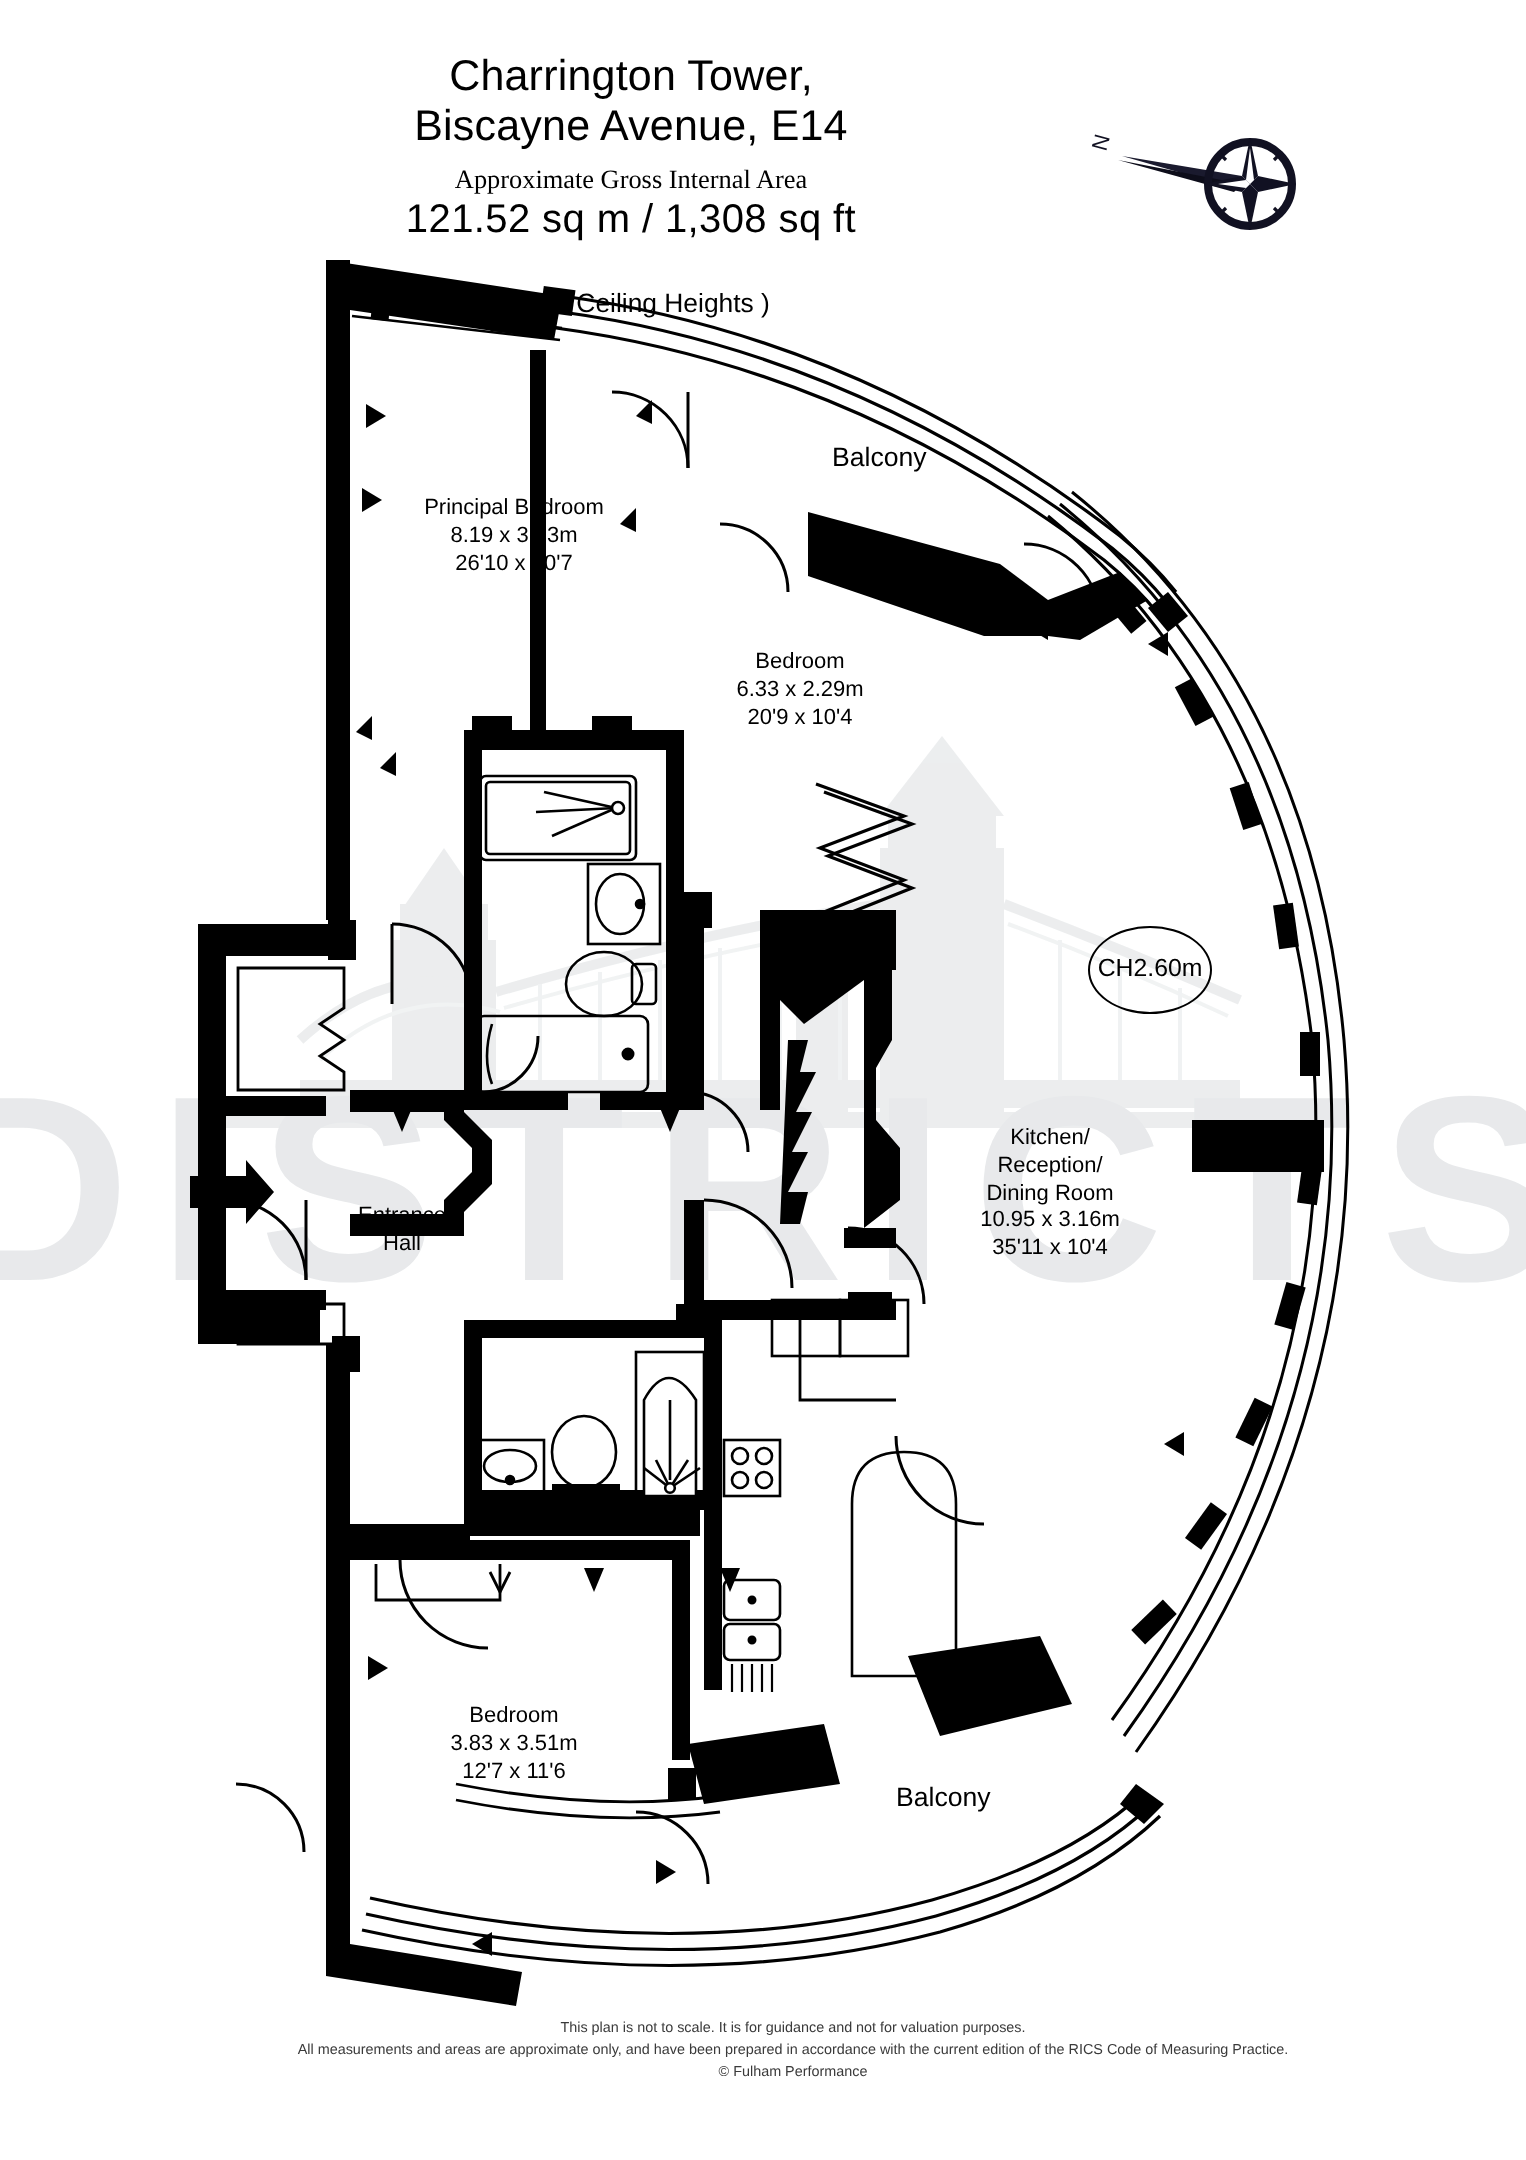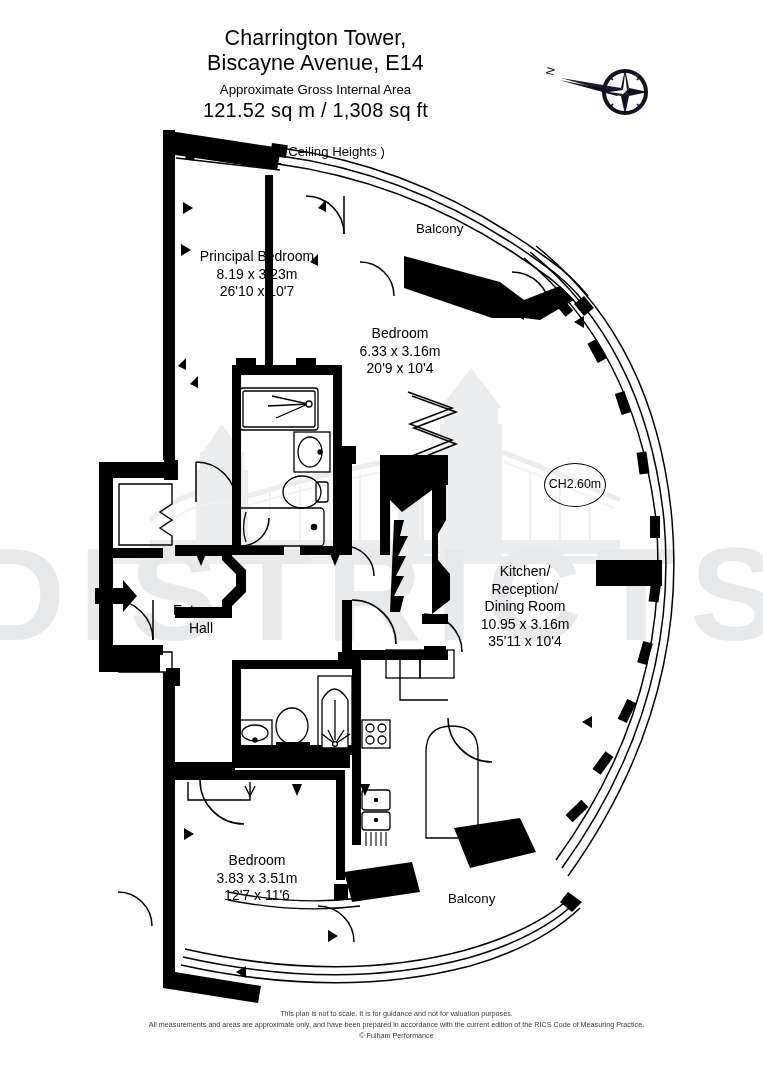--- a/index.html
+++ b/index.html
@@ -37,36 +37,37 @@
     text-align: center;
     line-height: 1.18;
   }
   .title-line {
     font-size: 21.5px;
     letter-spacing: 0.1px;
   }
   .subtitle-line {
     font-size: 13.2px;
     margin-top: 5px;
+    font-family: Liberation Serif, serif;
   }
   .area-line {
     font-size: 20px;
     margin-top: 2px;
     letter-spacing: 0.2px;
   }
   .ch-note-line {
     font-size: 13.2px;
     margin-top: 21px;
   }
   
   .room-label {
     position: absolute;
     text-align: center;
     line-height: 1.25;
-    font-size: 14px;
+    font-size: 11px;
     white-space: nowrap;
   }
   .room-label .rl-name { display: block; }
   .room-label .rl-dim { display: block; }
   .balcony-label {
     position: absolute;
     font-size: 13.3px;
     white-space: nowrap;
   }
   
@@ -471,21 +472,21 @@
   </div>
 
   <div class="room-label" style="left:193px; top:248px; width:128px;">
     <span class="rl-name">Principal Bedroom</span>
     <span class="rl-dim">8.19 x 3.23m</span>
     <span class="rl-dim">26'10 x 10'7</span>
   </div>
 
   <div class="room-label" style="left:340px; top:325px; width:120px;">
     <span class="rl-name">Bedroom</span>
-    <span class="rl-dim">6.33 x 3.16m</span>
+    <span class="rl-dim">6.33 x 2.29m</span>
     <span class="rl-dim">20'9 x 10'4</span>
   </div>
 
   <div class="room-label" style="left:464px; top:563px; width:122px;">
     <span class="rl-name">Kitchen/</span>
     <span class="rl-name">Reception/</span>
     <span class="rl-name">Dining Room</span>
     <span class="rl-dim">10.95 x 3.16m</span>
     <span class="rl-dim">35'11 x 10'4</span>
   </div>

